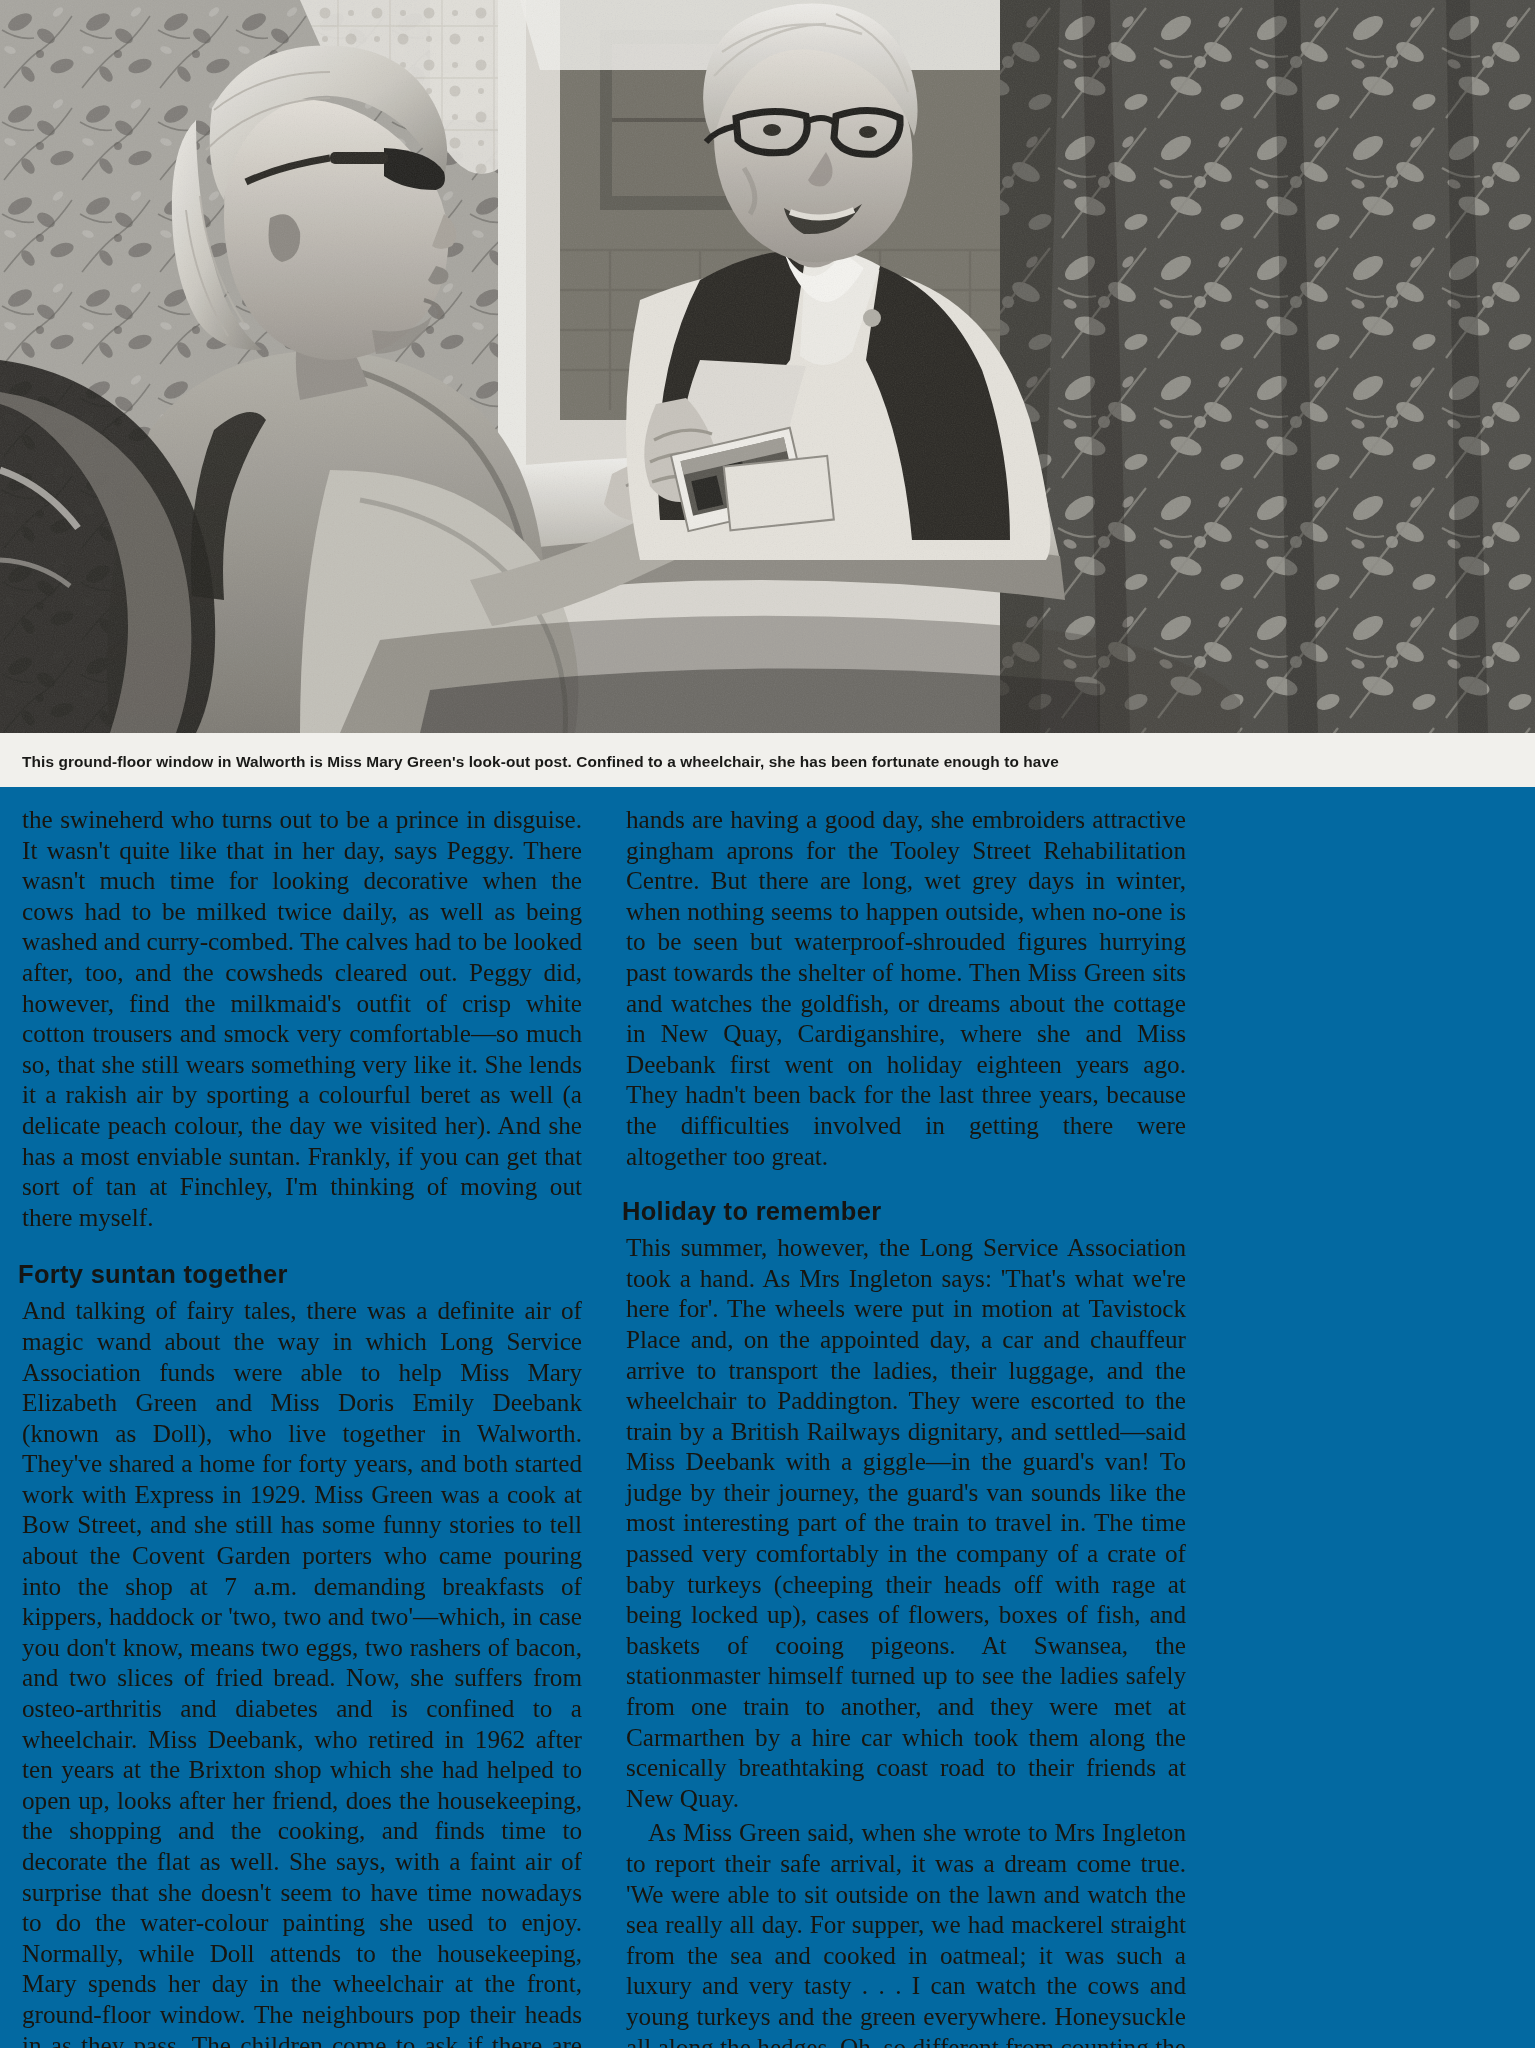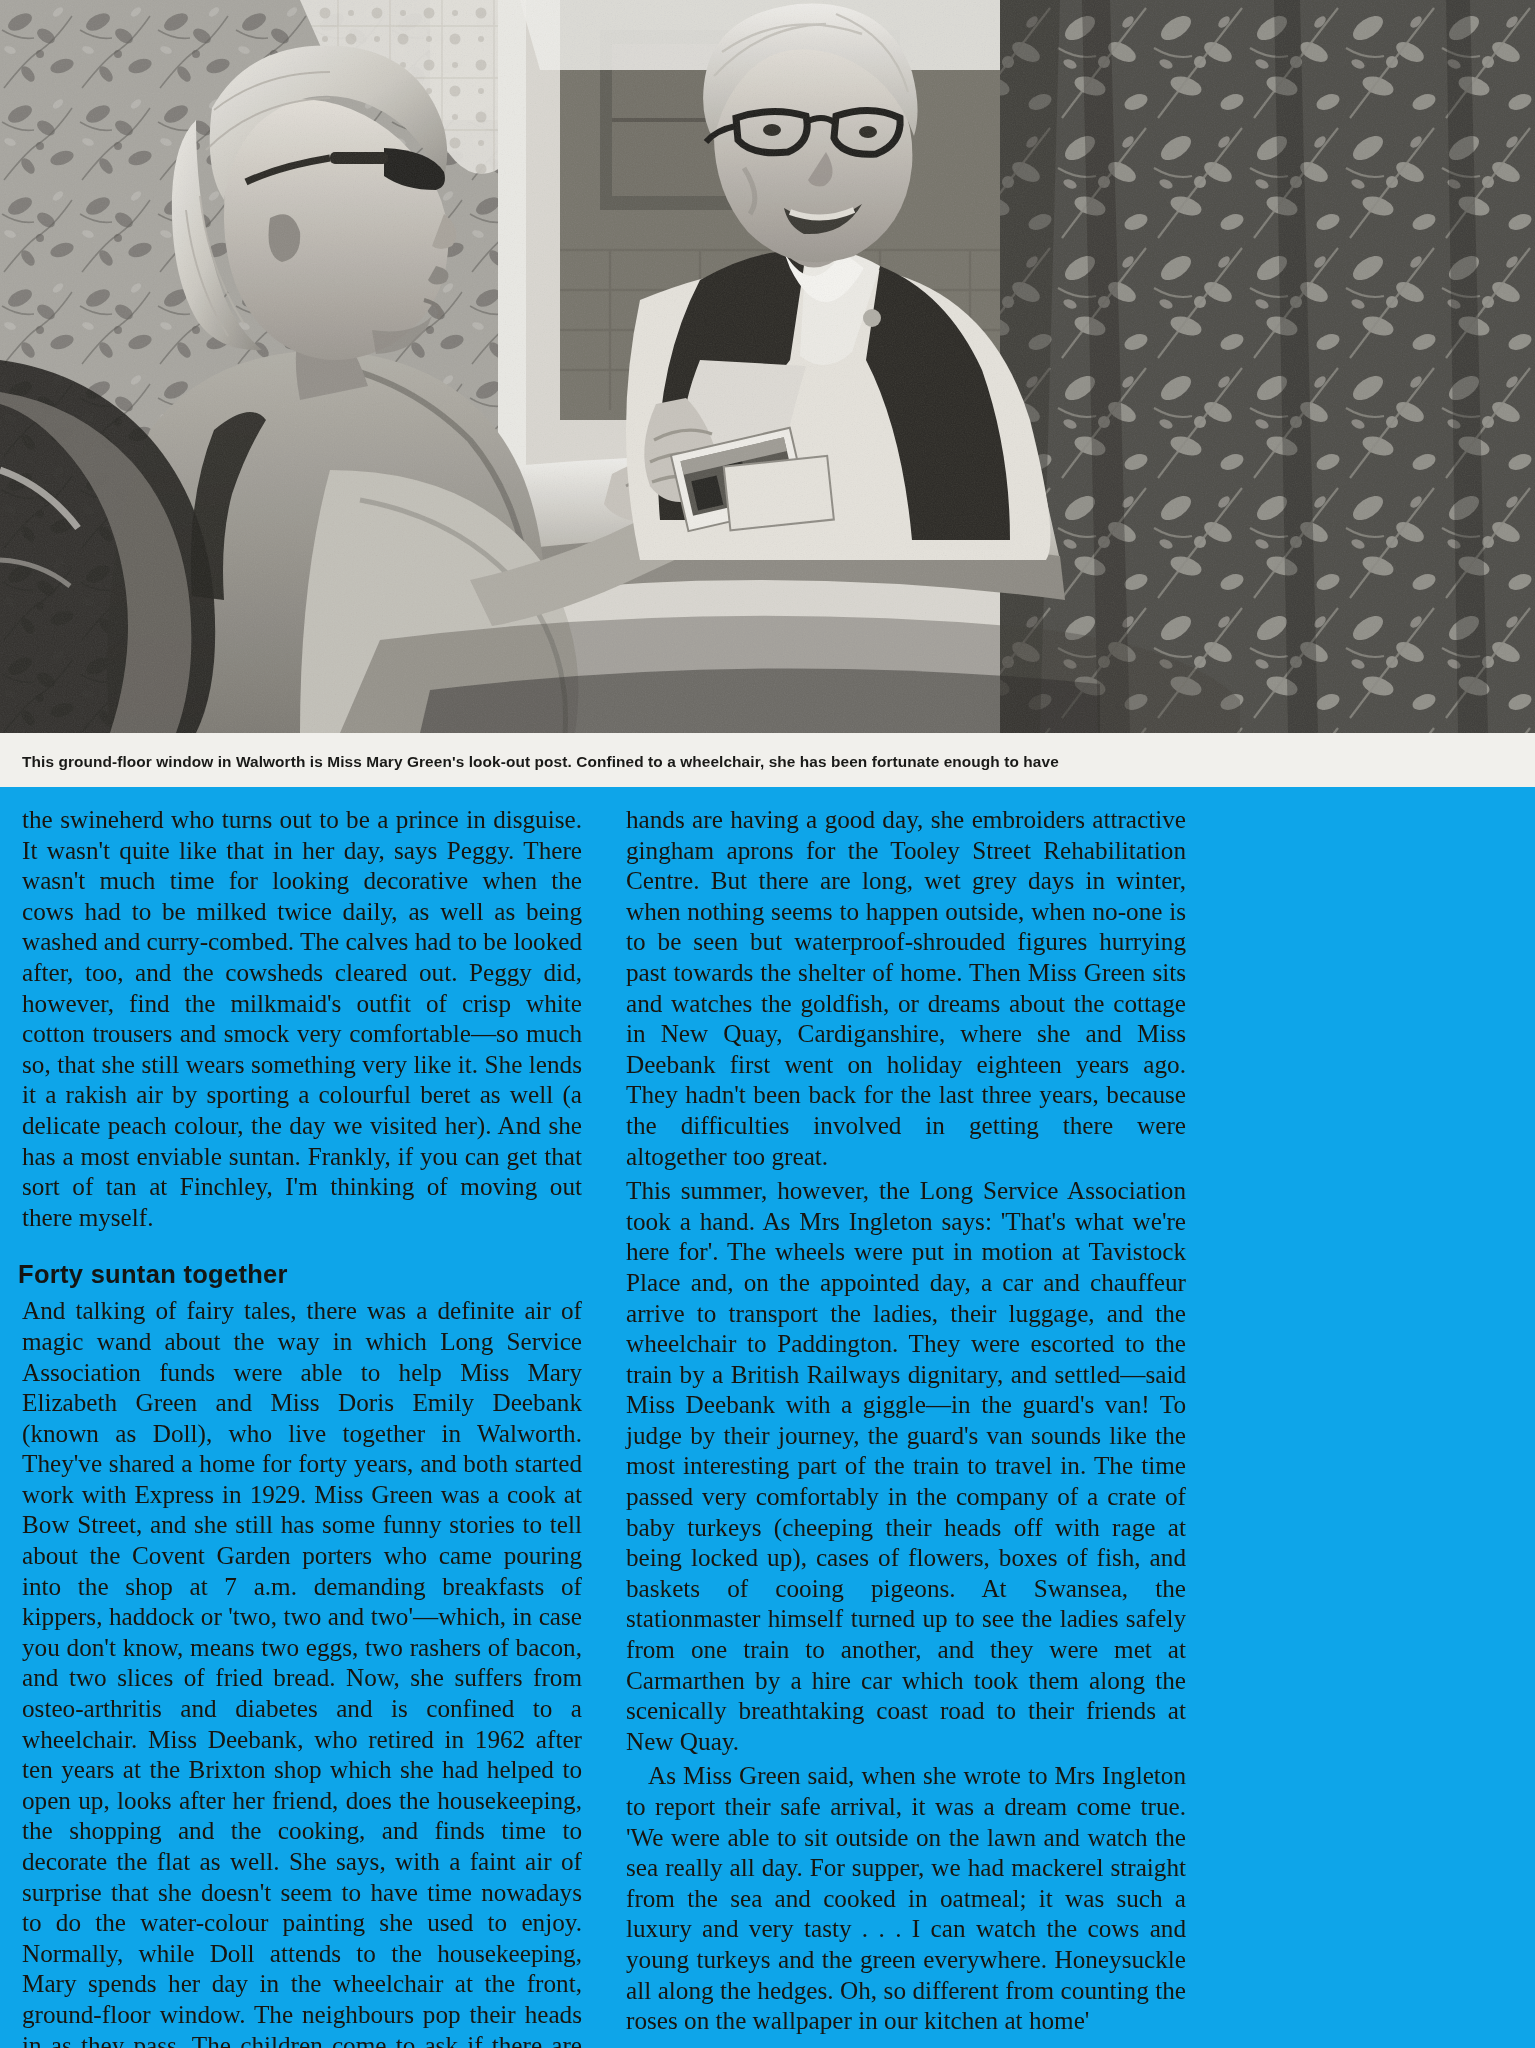--- a/index.html
+++ b/index.html
@@ -12,21 +12,21 @@
     height: 2048px;
     overflow: hidden;
     font-family: "Liberation Serif", "DejaVu Serif", serif;
     color: #14120f;
   }
 
   .page {
     position: relative;
     width: 1535px;
     height: 2048px;
-    background: #0ea5e9;
+    background: #0369a1;
   }
 
   
   .photo {
     position: relative;
     width: 1535px;
     height: 733px;
     overflow: hidden;
     background: #6e6e6a;
   }
@@ -346,18 +346,19 @@
   <div class="article">
 
     <div class="col">
       <p class="body-text">the swineherd who turns out to be a prince in disguise. It wasn't quite like that in her day, says Peggy. There wasn't much time for looking decorative when the cows had to be milked twice daily, as well as being washed and curry-combed. The calves had to be looked after, too, and the cowsheds cleared out. Peggy did, however, find the milkmaid's outfit of crisp white cotton trousers and smock very comfortable—so much so, that she still wears something very like it. She lends it a rakish air by sporting a colourful beret as well (a delicate peach colour, the day we visited her). And she has a most enviable suntan. Frankly, if you can get that sort of tan at Finchley, I'm thinking of moving out there myself.</p>
       <h2 class="subhead">Forty suntan together</h2>
       <p class="body-text">And talking of fairy tales, there was a definite air of magic wand about the way in which Long Service Association funds were able to help Miss Mary Elizabeth Green and Miss Doris Emily Deebank (known as Doll), who live together in Walworth. They've shared a home for forty years, and both started work with Express in 1929. Miss Green was a cook at Bow Street, and she still has some funny stories to tell about the Covent Garden porters who came pouring into the shop at 7 a.m. demanding breakfasts of kippers, haddock or 'two, two and two'—which, in case you don't know, means two eggs, two rashers of bacon, and two slices of fried bread. Now, she suffers from osteo-arthritis and diabetes and is confined to a wheelchair. Miss Deebank, who retired in 1962 after ten years at the Brixton shop which she had helped to open up, looks after her friend, does the housekeeping, the shopping and the cooking, and finds time to decorate the flat as well. She says, with a faint air of surprise that she doesn't seem to have time nowadays to do the water-colour painting she used to enjoy. Normally, while Doll attends to the housekeeping, Mary spends her day in the wheelchair at the front, ground-floor window. The neighbours pop their heads in as they pass. The children come to ask if there are any messages she wants them to do. And, when her</p>
     </div>
 
     <div class="col">
       <p class="body-text">hands are having a good day, she embroiders attractive gingham aprons for the Tooley Street Rehabilitation Centre. But there are long, wet grey days in winter, when nothing seems to happen outside, when no-one is to be seen but waterproof-shrouded figures hurrying past towards the shelter of home. Then Miss Green sits and watches the goldfish, or dreams about the cottage in New Quay, Cardiganshire, where she and Miss Deebank first went on holiday eighteen years ago. They hadn't been back for the last three years, because the difficulties involved in getting there were altogether too great.</p>
+      <h2 class="subhead first-right">Holiday to remember</h2>
       <p class="body-text">This summer, however, the Long Service Association took a hand. As Mrs Ingleton says: 'That's what we're here for'. The wheels were put in motion at Tavistock Place and, on the appointed day, a car and chauffeur arrive to transport the ladies, their luggage, and the wheelchair to Paddington. They were escorted to the train by a British Railways dignitary, and settled—said Miss Deebank with a giggle—in the guard's van! To judge by their journey, the guard's van sounds like the most interesting part of the train to travel in. The time passed very comfortably in the company of a crate of baby turkeys (cheeping their heads off with rage at being locked up), cases of flowers, boxes of fish, and baskets of cooing pigeons. At Swansea, the stationmaster himself turned up to see the ladies safely from one train to another, and they were met at Carmarthen by a hire car which took them along the scenically breathtaking coast road to their friends at New Quay.</p>
       <p class="body-text indent"><span>As Miss Green said, when she wrote to Mrs Ingleton to report their safe arrival, it was a dream come true. 'We were able to sit outside on the lawn and watch the sea really all day. For supper, we had mackerel straight from the sea and cooked in oatmeal; it was such a luxury and very tasty . . . I can watch the cows and young turkeys and the green everywhere. Honeysuckle all along the hedges. Oh, so different from counting the roses on the wallpaper in our kitchen at home'</span></p>
     </div>
 
   </div>
 </div>
 
 </body></html>

